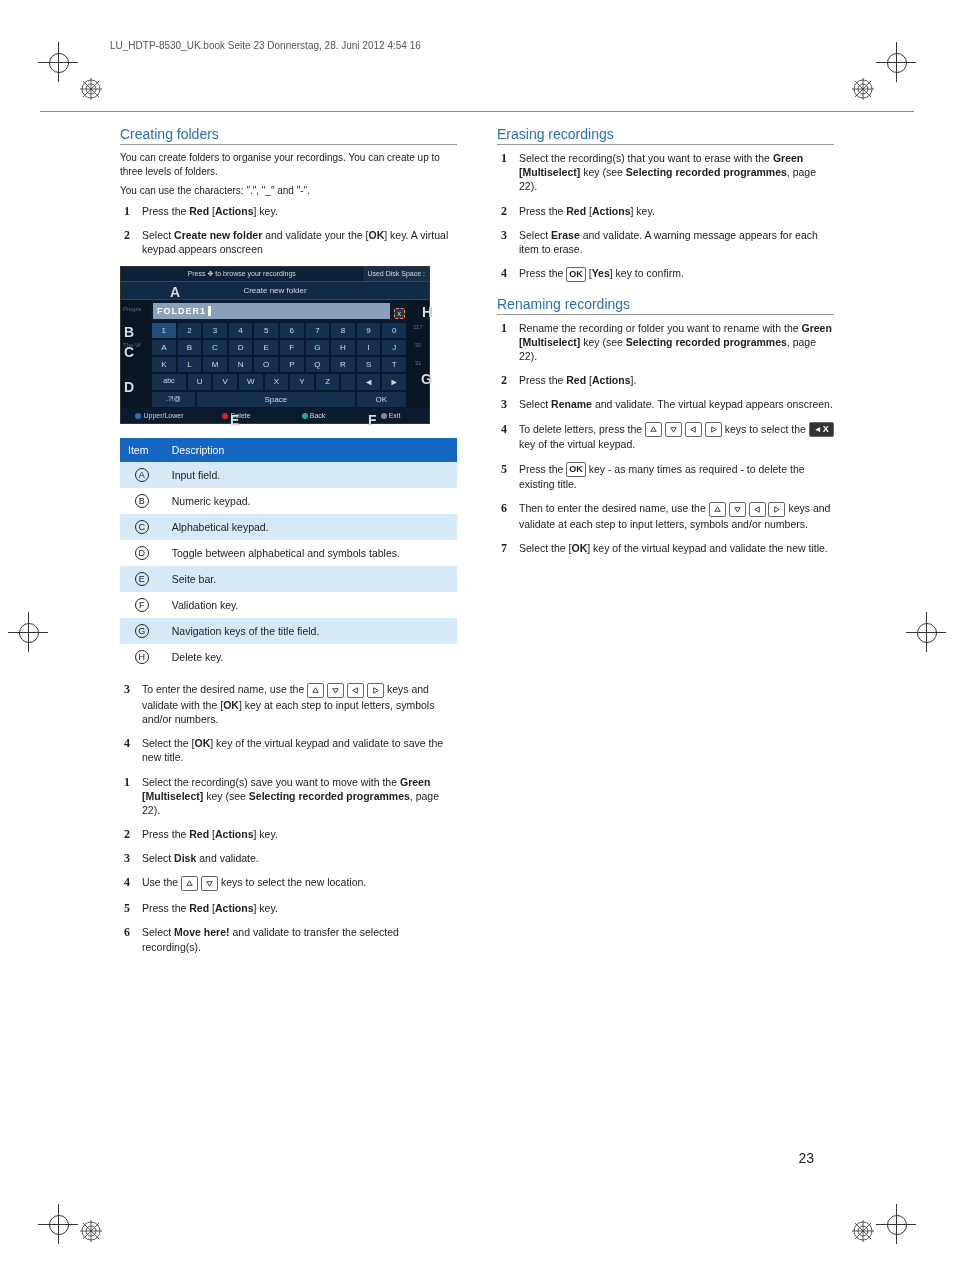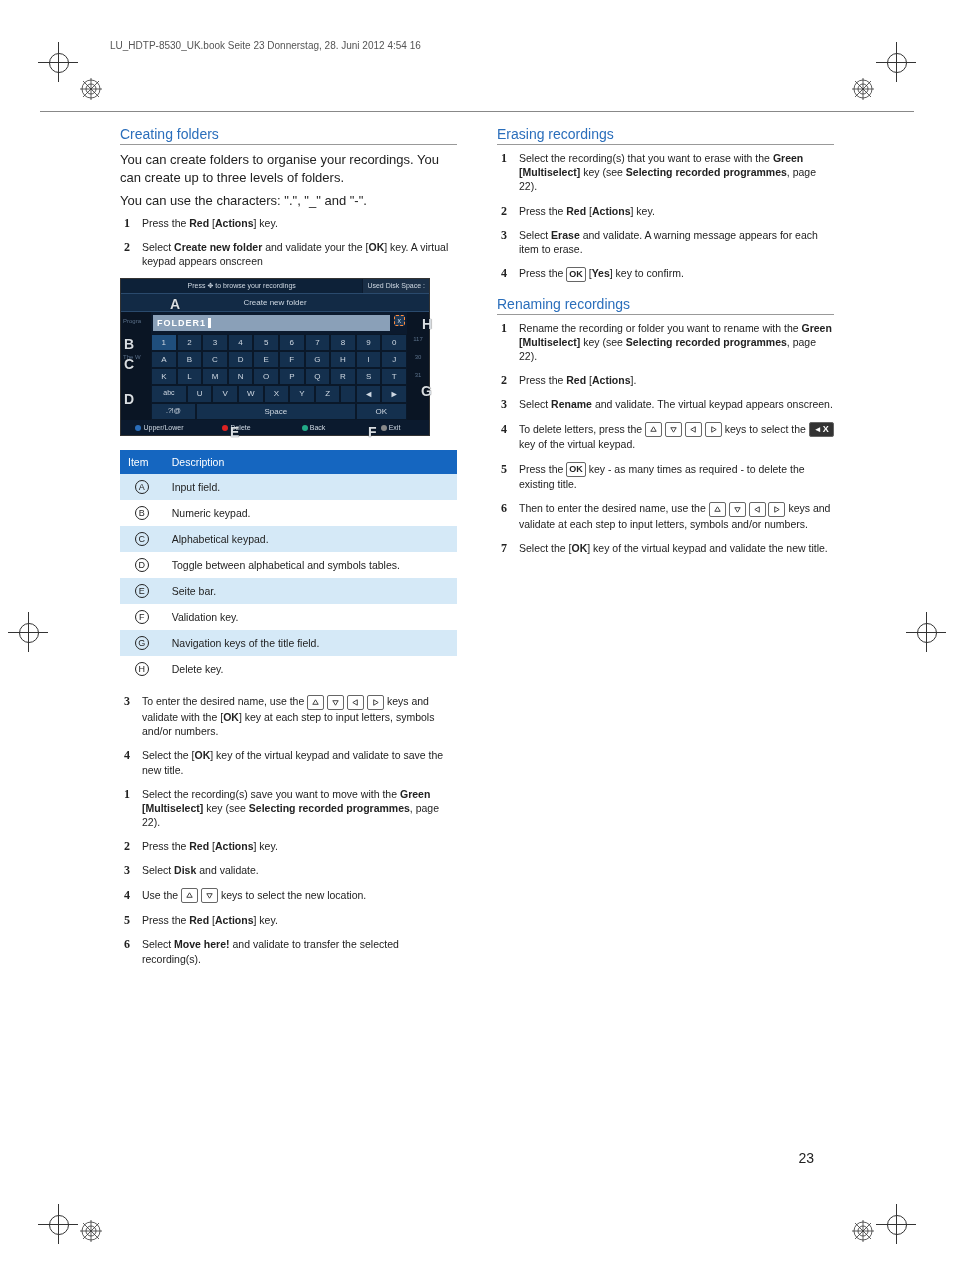--- a/index.html
+++ b/index.html
@@ -31,21 +31,21 @@
   .col { flex: 1; }
   h3 {
     color: #2a6ebb;
     font-weight: normal;
     font-size: 14px;
     border-bottom: 0.5px solid #999;
     padding-bottom: 2px;
     margin-bottom: 6px;
     margin-top: 14px;
   }
-  p { margin-bottom: 6px; font-size: 13px; line-height: 1.35; }
+  p { margin-bottom: 6px; font-size: 10px; line-height: 1.35; }
   ol { list-style: none; padding-left: 0; }
   ol li {
     position: relative;
     padding-left: 22px;
     margin-bottom: 10px;
     font-size: 10.5px;
     line-height: 1.35;
   }
   ol li .num {
     position: absolute;
@@ -75,21 +75,21 @@
   }
   .kp-top .lft { flex: 1; text-align: center; padding: 3px; background: #0d2138; }
   .kp-top .rgt { padding: 3px 4px; background: #1a2f47; margin-left: 1px;}
   .kp-title { background: #122a45; text-align: center; padding: 4px; border-top: 1px solid #2a4a6d; border-bottom: 1px solid #2a4a6d; }
   .kp-bg { display: flex; align-items: stretch; }
   .kp-side { width: 30px; background: #0a1524; font-size: 6px; }
   .kp-side div { height: 18px; line-height:18px; padding-left: 2px; overflow: hidden; color:#5a6f88;}
   .kp-main { flex: 1; }
   .kp-side-r { width: 22px; background: #0a1524; font-size:6px; text-align:center;}
   .kp-side-r div { height: 18px; line-height:18px; color:#5a6f88;}
-  .kp-input-row { display:flex; align-items:flex-start; gap:4px; padding:3px 2px; }
+  .kp-input-row { display:flex; align-items:flex-end; gap:4px; padding:3px 2px; }
   .kp-input { flex:1; background: #8aa0b8; color:#fff; padding: 3px 4px; font-size:9px; font-weight:bold; letter-spacing:1px; display:flex; align-items:center;}
   .kp-input::after { content:''; display:inline-block; width:3px; height:10px; background:#fff; margin-left:2px; animation:none;}
   .kp-del { background:#1e3854; border:1px dashed #ff8a3d; border-radius:2px; padding:1px 3px; color:#cfd8e2; font-size:7px;}
   .kp-grid { display: grid; grid-template-columns: repeat(10, 1fr); gap: 0px; }
   .kp-grid .cell {
     background: #14304e;
     border: 0.5px solid #0a1829;
     text-align: center;
     padding: 3px 0;
     font-size: 8px;

